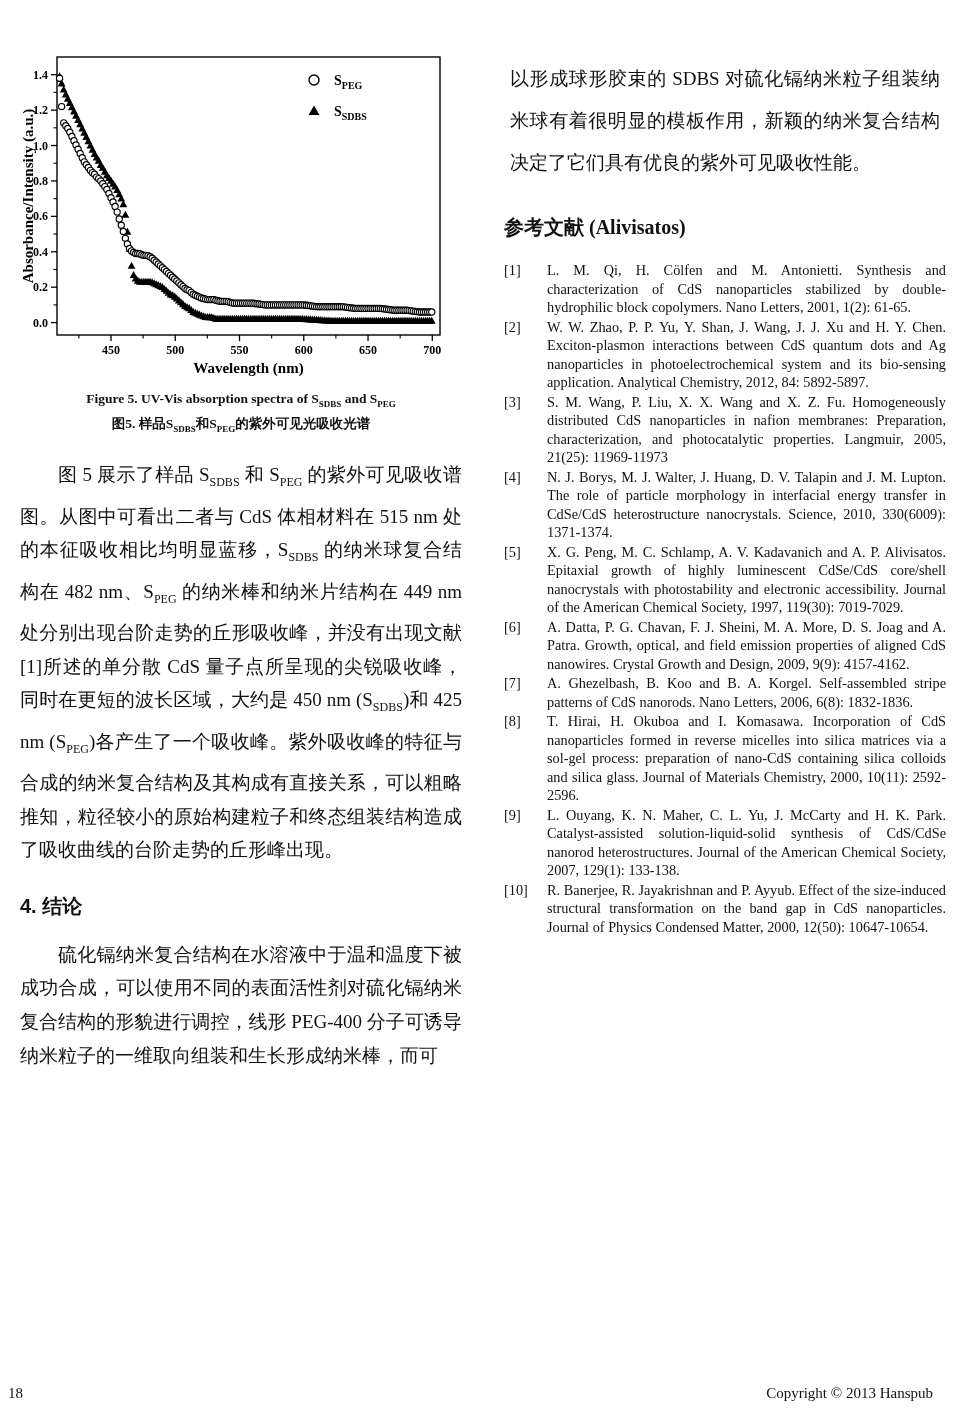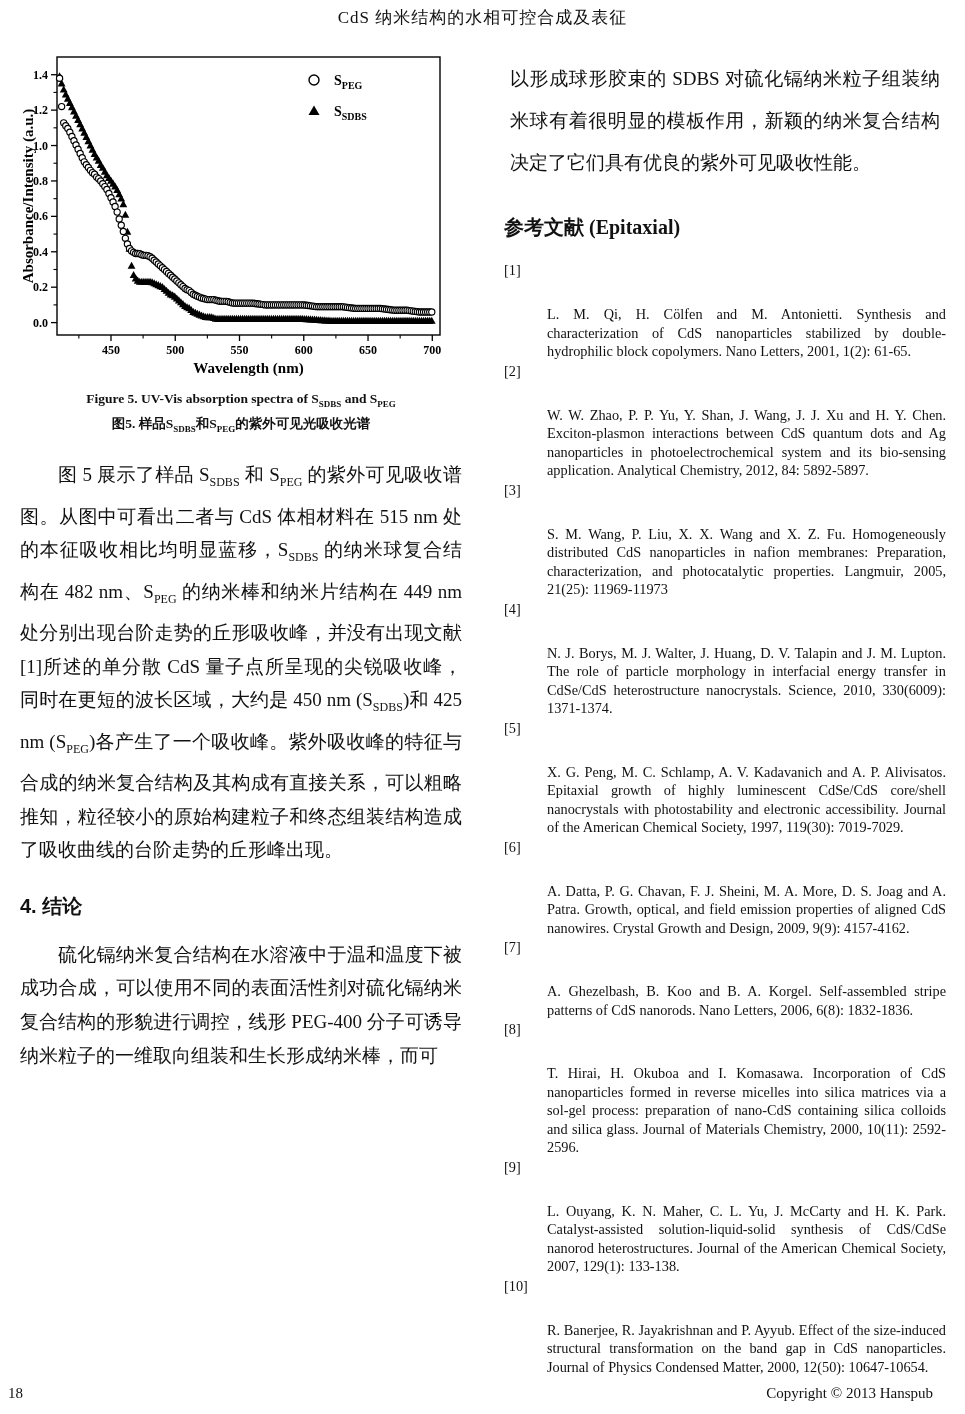--- a/index.html
+++ b/index.html
@@ -34,30 +34,29 @@
     font-size:20px;font-weight:bold;margin:26px 0 18px 0;
   }
   h2.refs-head{
     font-family:"Liberation Sans","DejaVu Sans",sans-serif;
     font-size:20px;font-weight:bold;margin:30px 0 20px 0;
   }
   h2.refs-head .latin{font-family:"Liberation Serif","DejaVu Serif",serif;}
   ol.references{list-style:none;margin:0;padding:0;font-size:14.3px;line-height:18.5px;}
   ol.references li{display:flex;margin:0 0 1px 0;}
   .ref-num{flex:0 0 43px;}
-  .ref-text{flex:1;text-align:justify;margin-top:44px;}
+  .ref-text{flex:1;text-align:justify;}
   .footer-left{position:absolute;left:8px;bottom:12px;font-size:15px;}
   .footer-right{position:absolute;right:32px;bottom:12px;font-size:15px;}
 </style>
 </head>
 <body>
 
 <div class="page">
 
-  <div class="running-title">CdS 纳米结构的水相可控合成及表征</div>
 
   <section class="col-left">
     <figure>
       <svg id="chart" viewBox="0 0 435 325">
           <rect x="35" y="5" width="383" height="278" fill="none" stroke="#000" stroke-width="1.4"></rect>
           <line x1="88.97986577181209" y1="283" x2="88.97986577181209" y2="289" stroke="#000" stroke-width="1.3"></line>
           <text x="88.97986577181209" y="302" text-anchor="middle" font-size="12" font-weight="bold" font-family="Liberation Serif, DejaVu Serif, serif">450</text>
           <line x1="56.848993288590606" y1="283" x2="56.848993288590606" y2="286.5" stroke="#000" stroke-width="1.1"></line>
           <line x1="153.24161073825502" y1="283" x2="153.24161073825502" y2="289" stroke="#000" stroke-width="1.3"></line>
           <text x="153.24161073825502" y="302" text-anchor="middle" font-size="12" font-weight="bold" font-family="Liberation Serif, DejaVu Serif, serif">500</text>
@@ -481,21 +480,21 @@
     <p class="body-para para1">图 5 展示了样品 S<sub>SDBS</sub> 和 S<sub>PEG</sub> 的紫外可见吸收谱图。从图中可看出二者与 CdS 体相材料在 515 nm 处的本征吸收相比均明显蓝移，S<sub>SDBS</sub> 的纳米球复合结构在 482 nm、S<sub>PEG</sub> 的纳米棒和纳米片结构在 449 nm 处分别出现台阶走势的丘形吸收峰，并没有出现文献[1]所述的单分散 CdS 量子点所呈现的尖锐吸收峰，同时在更短的波长区域，大约是 450 nm (S<sub>SDBS</sub>)和 425 nm (S<sub>PEG</sub>)各产生了一个吸收峰。紫外吸收峰的特征与合成的纳米复合结构及其构成有直接关系，可以粗略推知，粒径较小的原始构建粒子和终态组装结构造成了吸收曲线的台阶走势的丘形峰出现。</p>
 
     <h2 class="section">4. 结论</h2>
 
     <p class="body-para">硫化镉纳米复合结构在水溶液中于温和温度下被成功合成，可以使用不同的表面活性剂对硫化镉纳米复合结构的形貌进行调控，线形 PEG-400 分子可诱导纳米粒子的一维取向组装和生长形成纳米棒，而可</p>
   </section>
 
   <section class="col-right">
     <p class="para-cont">以形成球形胶束的 SDBS 对硫化镉纳米粒子组装纳米球有着很明显的模板作用，新颖的纳米复合结构决定了它们具有优良的紫外可见吸收性能。</p>
 
-    <h2 class="refs-head"><span>参考文献</span><span class="latin"> (Epitaxial)</span></h2>
+    <h2 class="refs-head"><span>参考文献</span><span class="latin"> (Alivisatos)</span></h2>
 
     <ol class="references" id="refs">
         <li>
           <span class="ref-num">[1]</span>
           <span class="ref-text">L. M. Qi, H. Cölfen and M. Antonietti. Synthesis and characterization of CdS nanoparticles stabilized by double-hydrophilic block copolymers. Nano Letters, 2001, 1(2): 61-65.</span>
         </li>
         <li>
           <span class="ref-num">[2]</span>
           <span class="ref-text">W. W. Zhao, P. P. Yu, Y. Shan, J. Wang, J. J. Xu and H. Y. Chen. Exciton-plasmon interactions between CdS quantum dots and Ag nanoparticles in photoelectrochemical system and its bio-sensing application. Analytical Chemistry, 2012, 84: 5892-5897.</span>
         </li>

